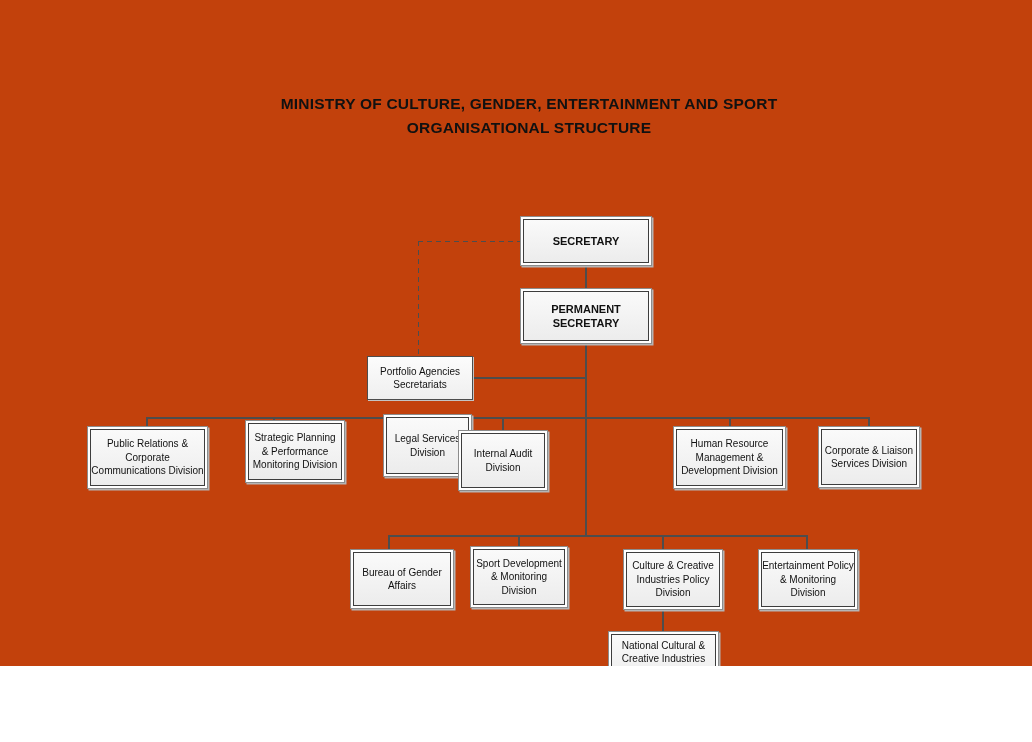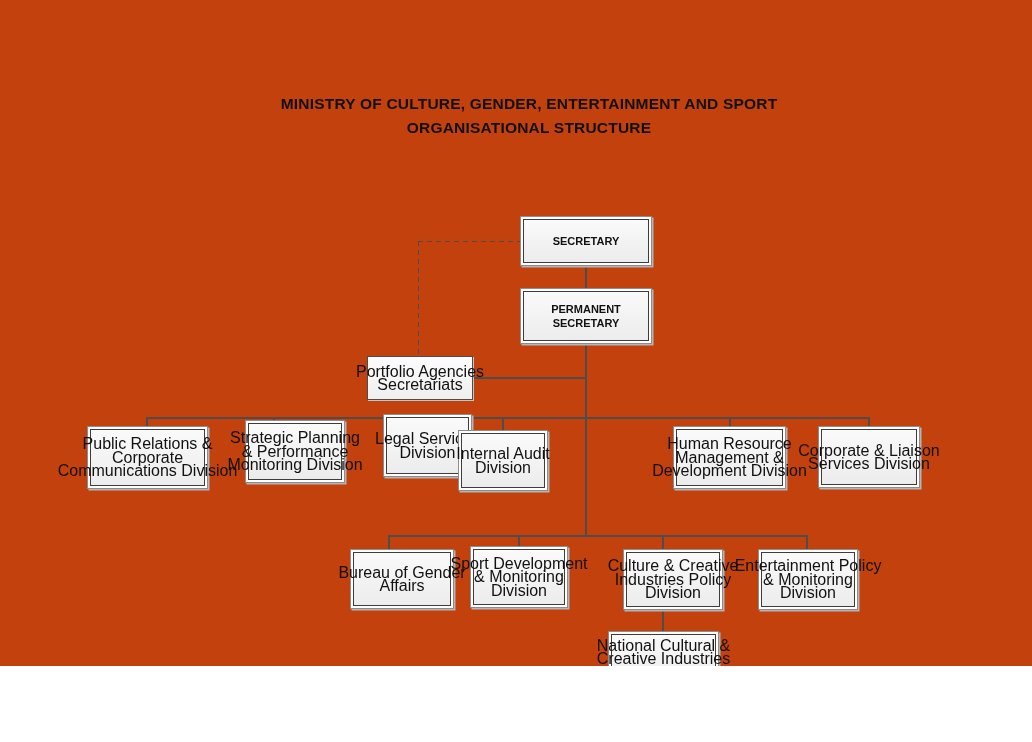--- a/index.html
+++ b/index.html
@@ -7,21 +7,21 @@
   .page { position: relative; width: 1032px; height: 666px; background: #c2410c; overflow: hidden; }
 
   .title { position: absolute; top: 92px; left: 13px; width: 1032px; text-align: center;
            font-weight: bold; font-size: 15.5px; line-height: 24px; color: #111; letter-spacing: 0.2px; }
 
   .node { position: absolute; border: 1px solid #8c8c8c; background: #ffffff; padding: 2px;
           box-shadow: 1.5px 1.5px 0 #b5b5b5; }
   .node .inner { width: 100%; height: 100%; border: 1px solid #3d3d3d;
           background: linear-gradient(180deg, #fafafa 0%, #ececec 100%);
           display: flex; align-items: center; justify-content: center;
-          text-align: center; font-size: 16px; line-height: 13.5px; color: #111; white-space: pre; }
+          text-align: center; font-size: 10px; line-height: 13.5px; color: #111; white-space: pre; }
   .node.exec .inner { font-weight: bold; font-size: 11px; line-height: 14px; }
   .node.single { padding: 0; border: 1px solid #4d4d4d; box-shadow: 1px 1px 0 #c4c4c4; }
   .node.single .inner { border: none; background: linear-gradient(180deg, #fcfcfc 0%, #efefef 100%); }
 
   .line { position: absolute; background: #4d4d4d; }
   .dash-h { position: absolute; height: 1px;
             background: repeating-linear-gradient(90deg, #4d4d4d 0 5px, transparent 5px 9px); }
   .dash-v { position: absolute; width: 1px;
             background: repeating-linear-gradient(180deg, #4d4d4d 0 5px, transparent 5px 9px); }
   .cursor-mark { position: absolute; width: 2px; height: 15px; background: #000; }

